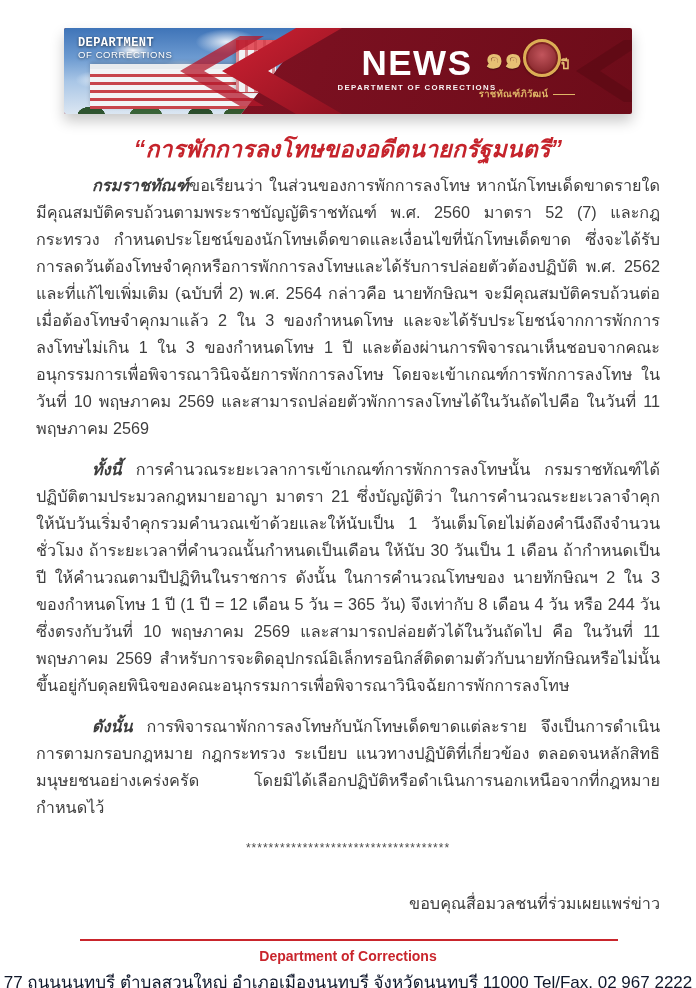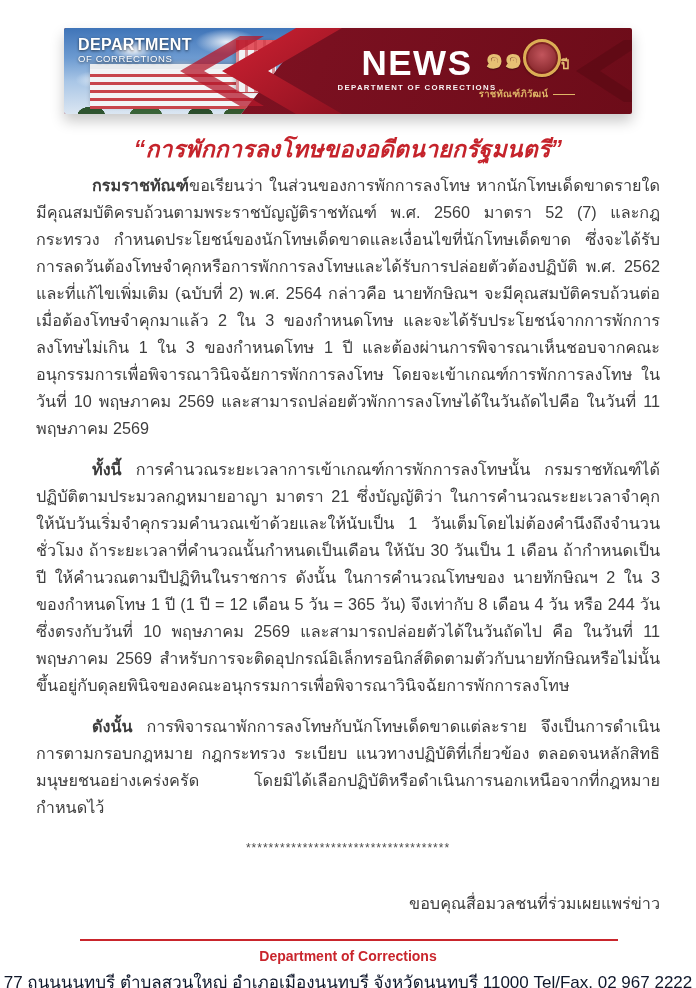--- a/index.html
+++ b/index.html
@@ -42,21 +42,21 @@
   .trees{
     position:absolute;left:0;right:26%;bottom:0;height:12px;
     background:
       radial-gradient(22px 12px at 15% 100%,#2f5430 60%,rgba(0,0,0,0) 62%),
       radial-gradient(26px 13px at 45% 100%,#3a6338 60%,rgba(0,0,0,0) 62%),
       radial-gradient(20px 11px at 75% 100%,#2c4d2c 60%,rgba(0,0,0,0) 62%),
       radial-gradient(30px 12px at 98% 100%,#35582f 60%,rgba(0,0,0,0) 62%);
   }
   .photo-label{position:absolute;left:14px;top:9px;color:#fff;line-height:1.05;
     text-shadow:0 1px 3px rgba(0,0,0,.65);}
-  .photo-label .l1{font-size:16px;font-weight:bold;letter-spacing:.4px;}
+  .photo-label .l1{font-size:12px;font-weight:bold;letter-spacing:.4px;font-family:Liberation Mono, monospace;}
   .photo-label .l2{font-size:9.5px;font-weight:normal;letter-spacing:.6px;}
   .chevrons{position:absolute;inset:0;width:100%;height:100%;}
   .news{position:absolute;left:268px;top:17px;width:170px;text-align:center;color:#fff;}
   .news .big{font-size:35px;font-weight:bold;letter-spacing:1.5px;line-height:1;}
   .news .sub{font-size:7.8px;font-weight:bold;letter-spacing:1.3px;margin-top:3px;opacity:.95;}
   .anniv{position:absolute;right:26px;top:11px;width:158px;color:#dfb667;text-align:center;}
   .anniv-row{display:flex;align-items:center;justify-content:center;gap:0;}
   .anniv-digits{font-size:30px;font-weight:bold;line-height:1;color:#e6c074;
     text-shadow:0 1px 1px rgba(0,0,0,.4);}
   .seal{width:32px;height:32px;border-radius:50%;border:3px solid #dcae55;
@@ -71,21 +71,21 @@
   
   .doc-title{
     position:absolute;left:0;right:0;top:131px;text-align:center;
     color:#c5232b;font-size:23px;font-weight:bold;font-style:italic;
     letter-spacing:.2px;
   }
   
   .content{position:absolute;left:36px;top:172px;width:624px;
     font-size:16.2px;line-height:27px;text-align:justify;}
   .content p{margin:0 0 14px;text-indent:56px;}
-  .content .lead{font-weight:bold;}
+  .content .lead{font-weight:bold;font-style:italic;}
   .separator{margin:16px 0 0;text-align:center;text-indent:0 !important;
     font-size:12px;letter-spacing:1px;color:#4a4a4a;}
   .signoff{margin-top:26px;text-align:right;line-height:30px;}
   .signoff div{white-space:nowrap;}
   
   .footer-line{position:absolute;left:80px;right:78px;top:939px;height:2px;background:#c9252c;}
   .footer-org{position:absolute;left:0;right:0;top:948px;text-align:center;
     color:#c9252c;font-weight:bold;font-size:14px;}
   .footer-address{position:absolute;left:0;right:0;top:968px;text-align:center;
     color:#0f172a;font-size:17px;}

